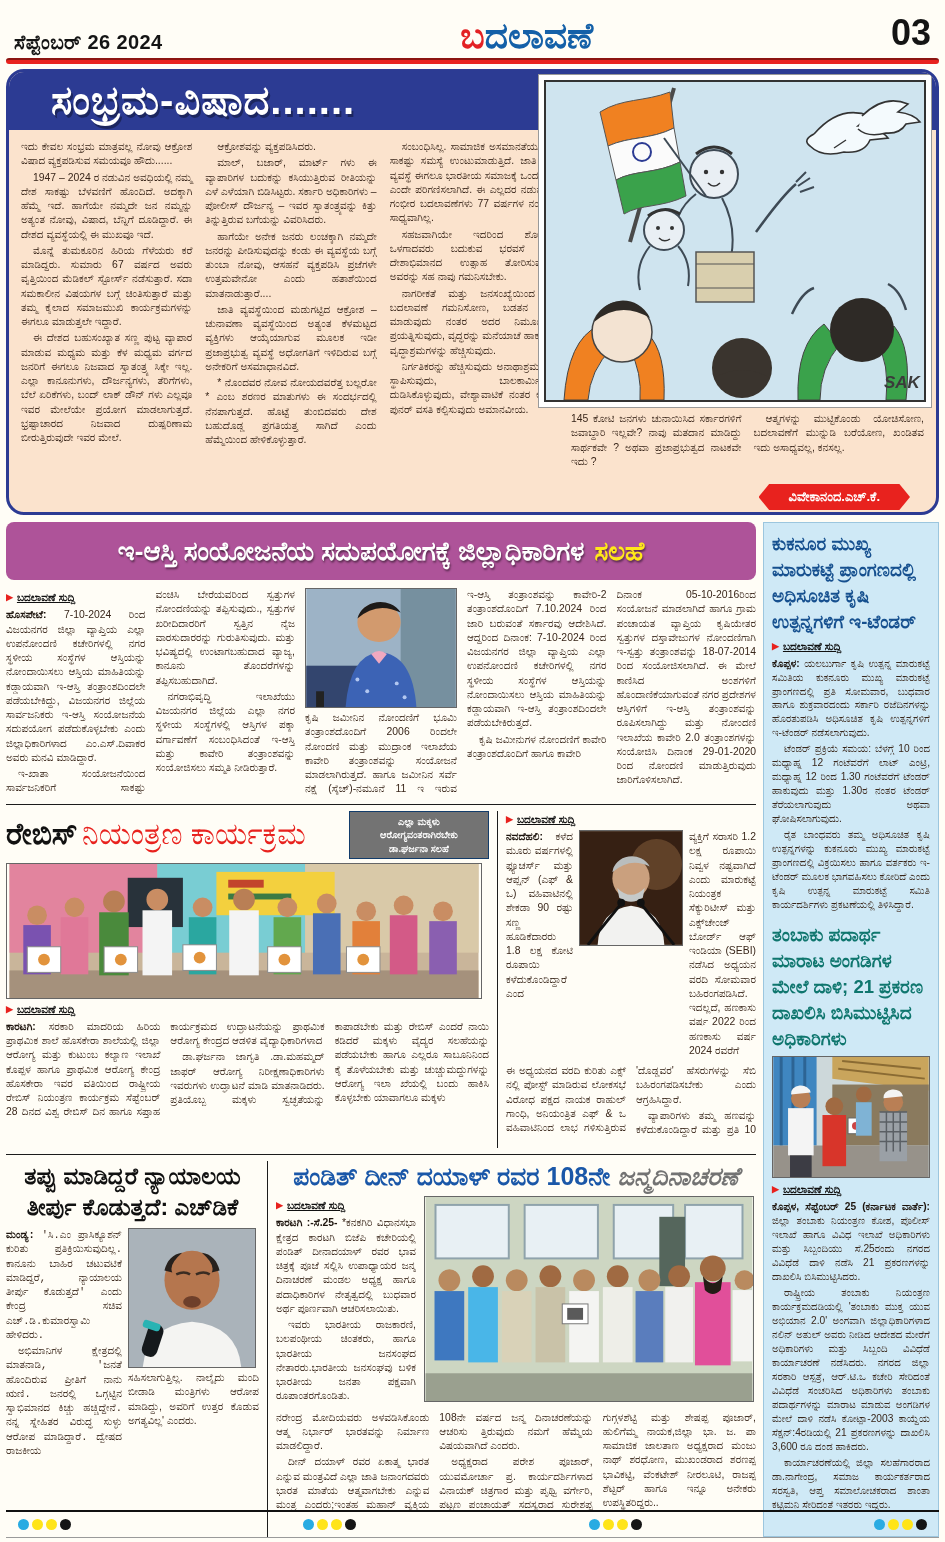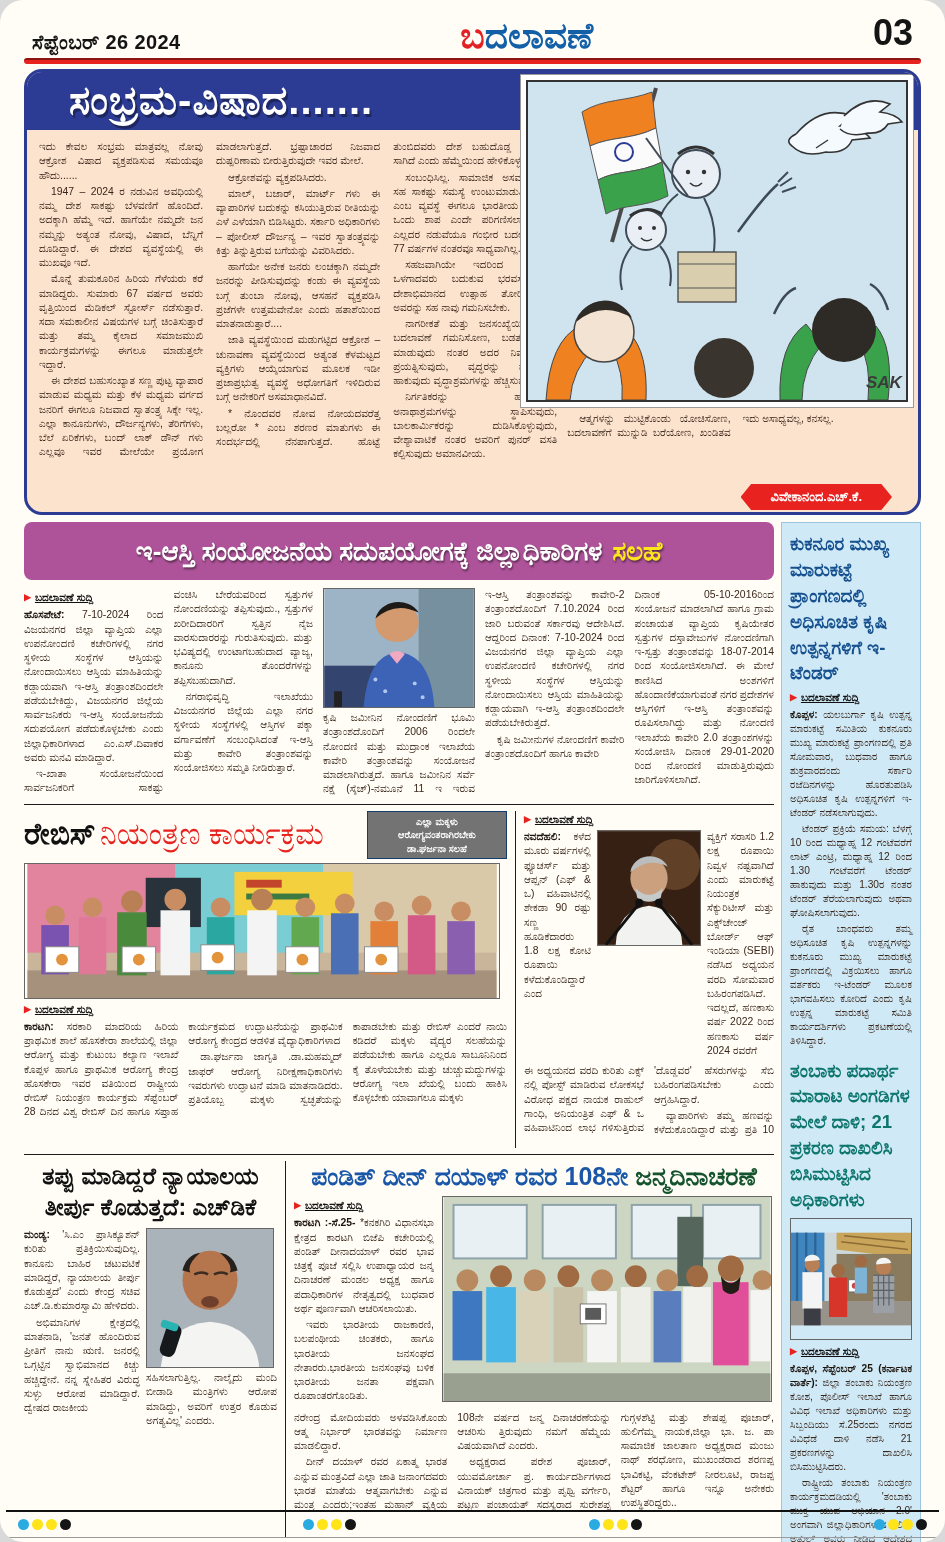--- a/index.html
+++ b/index.html
@@ -1,19 +1,19 @@
 <!DOCTYPE html>
 <html><head>
 <meta charset="utf-8">
 <style>
   * { margin:0; padding:0; box-sizing:border-box; }
   html,body { background:#d9d9d9; }
   .page { width:945px; height:1542px; margin:0 auto; background:#fffdf6;
           font-family:"Liberation Sans", sans-serif; color:#2e2118;
-          position:relative; overflow:hidden; padding:0 24px;border-radius:23px; }
+          position:relative; overflow:hidden; padding:0 6px; }
 
   
   .hdr { display:flex; justify-content:space-between; align-items:flex-end; padding:12px 8px 4px; }
   .hdr-date { font-size:20px; font-weight:700; color:#141414; letter-spacing:.4px; }
   .masthead { font-size:36px; font-weight:800; line-height:1; }
   .masthead .first { color:#e32124; }
   .masthead .rest  { color:#1460a8; }
   .pageno { font-size:36px; font-weight:700; color:#141414; }
   .red-rule { height:6px; background:#e8221e; border-top:2px solid #8c1411; border-radius:3px; }
 
@@ -75,25 +75,25 @@
   .rahul h3 { font-size:20px; font-weight:800; text-align:center; line-height:1.3; color:#111; margin-bottom:3px; }
   .rahul-mid { display:flex; gap:6px; }
   .rahul-mid .mc { flex:1; overflow:hidden; }
   .rahul-bottom { margin-top:4px; columns:2; column-gap:10px; height:84px; overflow:hidden; }
 
   
   .row3 { display:flex; }
   .hdk { width:262px; border-right:1.5px solid #1c1c1c; padding-right:8px; }
   .hdk h3 { font-size:23px; font-weight:800; text-align:center; line-height:1.35; color:#111; }
   .hdk-mid { display:flex; gap:6px; margin-top:5px; }
-  .hdk-left { width:116px; overflow:hidden; }
+  .hdk-left { width:116px; overflow:hidden;font-family:Liberation Mono, monospace; }
   .hdk-right { flex:1; }
   .dd { flex:1; padding-left:8px; }
   .dd h3 { text-align:center; font-size:25px; font-weight:800; line-height:1.2; }
-  .dd h3 .blue { color:#1a57a8; } .dd h3 .red { color:#14532d; }
+  .dd h3 .blue { color:#1a57a8; } .dd h3 .red { color:#737373;font-style:italic; }
   .dd-mid { display:flex; gap:8px; margin-top:5px; }
   .dd-leftcol { width:140px; overflow:hidden; }
   .dd-bottom { columns:3; column-gap:10px; margin-top:5px; height:126px; overflow:hidden; }
 
   
   .rail h3 { color:#16508f; font-size:18.5px; font-weight:800; line-height:1.4; margin-bottom:5px; }
   .rail .bt { font-size:10.2px; }
 
   
   .footer { position:absolute; left:6px; right:6px; bottom:4px; }
@@ -195,20 +195,21 @@
         <p>ಹಾಗೆಯೇ ಅನೇಕ ಜನರು ಲಂಚಕ್ಕಾಗಿ ನಮ್ಮದೇ ಜನರನ್ನು ಪೀಡಿಸುವುದನ್ನು ಕಂಡು ಈ ವ್ಯವಸ್ಥೆಯ ಬಗ್ಗೆ ತುಂಬಾ ನೋವು, ಆಸಹನೆ ವ್ಯಕ್ತಪಡಿಸಿ ಪ್ರಜೆಗಳೇ ಉತ್ತಮವೇನೋ ಎಂದು ಹತಾಶೆಯಿಂದ ಮಾತನಾಡುತ್ತಾರೆ....</p>
         <p>ಜಾತಿ ವ್ಯವಸ್ಥೆಯಿಂದ ಮಡುಗಟ್ಟಿದ ಆಕ್ರೋಶ – ಚುನಾವಣಾ ವ್ಯವಸ್ಥೆಯಿಂದ ಅತ್ಯಂತ ಕೆಳಮಟ್ಟದ ವ್ಯಕ್ತಿಗಳು ಆಯ್ಕೆಯಾಗುವ ಮೂಲಕ ಇಡೀ ಪ್ರಜಾಪ್ರಭುತ್ವ ವ್ಯವಸ್ಥೆ ಅಧೋಗತಿಗೆ ಇಳಿದಿರುವ ಬಗ್ಗೆ ಅನೇಕರಿಗೆ ಅಸಮಾಧಾನವಿದೆ.</p>
         <p>* ನೊಂದವರ ನೋವ ನೋಯದವರೆತ್ತ ಬಲ್ಲರೋ * ಎಂಬ ಶರಣರ ಮಾತುಗಳು ಈ ಸಂದರ್ಭದಲ್ಲಿ ನೆನಪಾಗುತ್ತದೆ. ಹೊಟ್ಟೆ ತುಂಬಿದವರು ದೇಶ ಬಹುದೊಡ್ಡ ಪ್ರಗತಿಯತ್ತ ಸಾಗಿದೆ ಎಂದು ಹೆಮ್ಮೆಯಿಂದ ಹೇಳಿಕೊಳ್ಳುತ್ತಾರೆ.</p>
         <p>ಸಂಬಂಧಿಸಿಲ್ಲ. ಸಾಮಾಜಿಕ ಅಸಮಾನತೆಯೂ ಸಹ ಸಾಕಷ್ಟು ಸಮಸ್ಯೆ ಉಂಟುಮಾಡುತ್ತಿದೆ. ಜಾತಿ ಎಂಬ ವ್ಯವಸ್ಥೆ ಈಗಲೂ ಭಾರತೀಯ ಸಮಾಜಕ್ಕೆ ಒಂದು ಶಾಪ ಎಂದೇ ಪರಿಗಣಿಸಲಾಗಿದೆ. ಈ ಎಲ್ಲದರ ನಡುವೆಯೂ ಗಂಭೀರ ಬದಲಾವಣೆಗಳು 77 ವರ್ಷಗಳ ನಂತರವೂ ಸಾಧ್ಯವಾಗಿಲ್ಲ.</p>
         <p>ಸಹಜವಾಗಿಯೇ ಇದರಿಂದ ಶೋಷಣೆಗೆ ಒಳಗಾದವರು ಬದುಕುವ ಭರವಸೆ ಮತ್ತು ದೇಶಾಭಿಮಾನದ ಉತ್ಸಾಹ ತೋರಿಸುವುದಿಲ್ಲ. ಅವರನ್ನು ಸಹ ನಾವು ಗಮನಿಸಬೇಕು.</p>
         <p>ನಾಗರೀಕತೆ ಮತ್ತು ಜನಸಂಖ್ಯೆಯಿಂದ ಆದ ಬದಲಾವಣೆ ಗಮನಿಸೋಣ, ಬಡತನ ಹೆಚ್ಚು ಮಾಡುವುದು ನಂತರ ಅದರ ನಿರ್ಮೂಲನೆಗೆ ಪ್ರಯತ್ನಿಸುವುದು, ವೃದ್ಧರನ್ನು ಮನೆಯಾಚೆ ಹಾಕುವುದು ವೃದ್ಧಾಶ್ರಮಗಳನ್ನು ಹೆಚ್ಚಿಸುವುದು.</p>
         <p>ನಿರ್ಗತಿಕರನ್ನು ಹೆಚ್ಚಿಸುವುದು ಅನಾಥಾಶ್ರಮಗಳನ್ನು ಸ್ಥಾಪಿಸುವುದು, ಬಾಲಕಾರ್ಮಿಕರನ್ನು ದುಡಿಸಿಕೊಳ್ಳುವುದು, ವೇಶ್ಯಾವಾಟಿಕೆ ನಂತರ ಅವರಿಗೆ ಪುನರ್ ವಸತಿ ಕಲ್ಪಿಸುವುದು ಅಮಾನವೀಯ.</p>
       </div>
       <div class="lead-right">
         <div class="lead-right-cols bt">
+          <p class="noind">145 ಕೋಟಿ ಜನಗಳು ಚುನಾಯಿಸಿದ ಸರ್ಕಾರಗಳಿಗೆ ಜವಾಬ್ದಾರಿ ಇಲ್ಲವೇ? ನಾವು ಮತದಾನ ಮಾಡಿದ್ದು ಸಾರ್ಥಕವೇ ? ಅಥವಾ ಪ್ರಜಾಪ್ರಭುತ್ವದ ನಾಟಕವೇ ಇದು ?</p>
           <p>ಆತ್ಮಗಳನ್ನು ಮುಟ್ಟಿಕೊಂಡು ಯೋಚಿಸೋಣ, ಬದಲಾವಣೆಗೆ ಮುನ್ನುಡಿ ಬರೆಯೋಣ, ಖಂಡಿತವ ಇದು ಅಸಾಧ್ಯವಲ್ಲ, ಕನಸಲ್ಲ.</p>
 
         </div>
         <div class="badge">ವಿವೇಕಾನಂದ.ಎಚ್.ಕೆ.</div>
       </div>
     </div>
   </section>
 
   <div class="mid">
     <div class="main-left">

